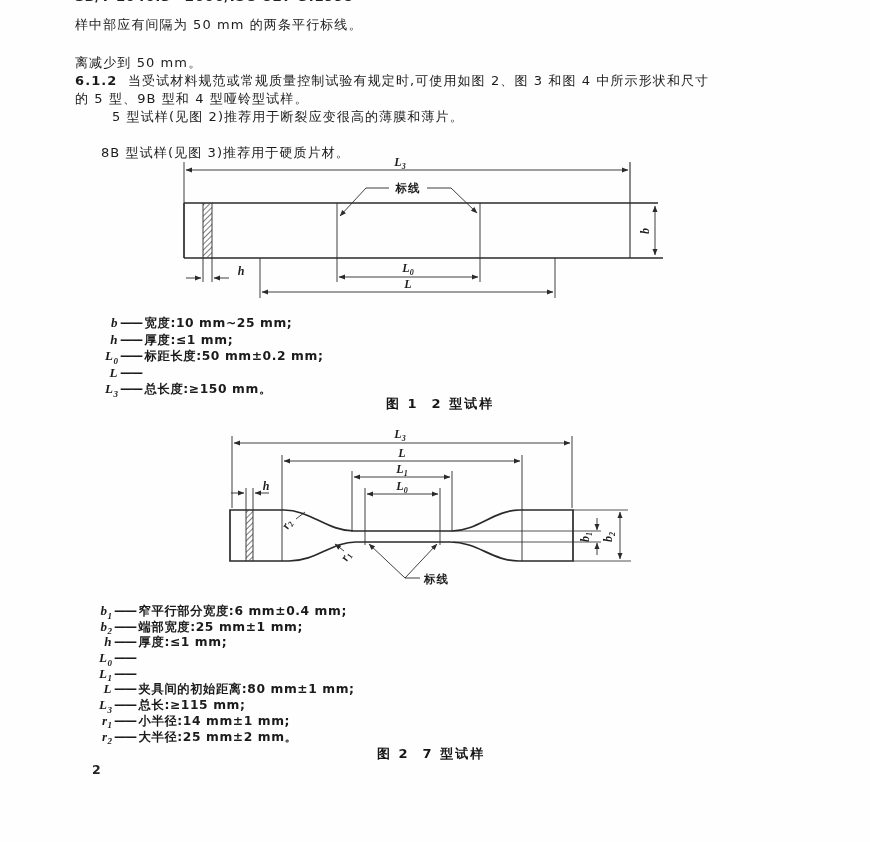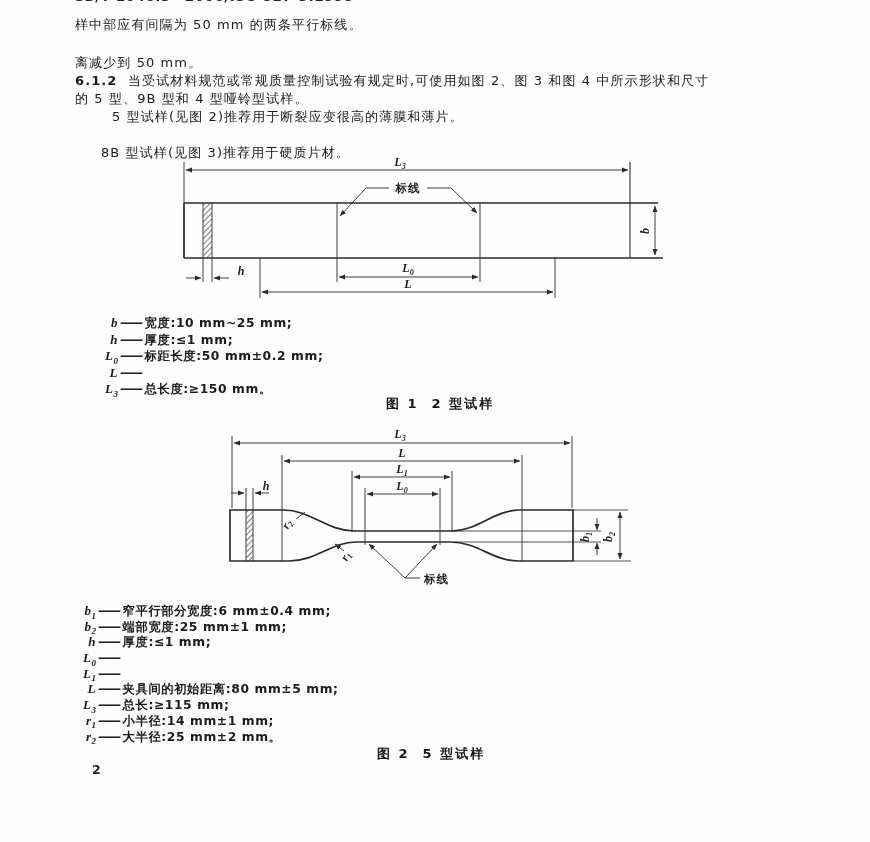--- a/index.html
+++ b/index.html
@@ -169,21 +169,21 @@
     <text class="dimlbl" x="402" y="473" text-anchor="middle"><tspan>L</tspan><tspan class="dimsub" dy="2.5">1</tspan></text>
     <text class="dimlbl" x="402" y="490" text-anchor="middle"><tspan>L</tspan><tspan class="dimsub" dy="2.5">0</tspan></text>
     <text class="dimlbl" x="266" y="490" text-anchor="middle"><tspan>h</tspan></text>
     <text class="dimlbl" transform="translate(290,526) rotate(-62)" text-anchor="middle"><tspan>r</tspan><tspan class="dimsub" dy="2.5">2</tspan></text>
     <text class="dimlbl" transform="translate(349,558) rotate(-62)" text-anchor="middle"><tspan>r</tspan><tspan class="dimsub" dy="2.5">1</tspan></text>
     <text class="cnlbl" x="424" y="583" text-anchor="start">标线</text>
     <text class="dimlbl" transform="translate(589,537) rotate(-90)" text-anchor="middle"><tspan>b</tspan><tspan class="dimsub" dy="2.5">1</tspan></text>
     <text class="dimlbl" transform="translate(612,537) rotate(-90)" text-anchor="middle"><tspan>b</tspan><tspan class="dimsub" dy="2.5">2</tspan></text>
   </svg>
 
-  <div class="legend" style="left:54px;top:603px">
+  <div class="legend" style="left:70px;top:603px">
     <div class="lrow" style="height:15.7px">
         <span class="sym"><i>b</i><sub>1</sub></span>
         <span class="dash">——</span>
         <span class="desc">窄平行部分宽度:6 mm±0.4 mm;</span>
       </div>
     <div class="lrow" style="height:15.7px">
         <span class="sym"><i>b</i><sub>2</sub></span>
         <span class="dash">——</span>
         <span class="desc">端部宽度:25 mm±1 mm;</span>
       </div>
@@ -196,36 +196,36 @@
         <span class="sym"><i>L</i><sub>0</sub></span>
         <span class="dash">——</span>
       </div>
     <div class="lrow" style="height:15.7px">
         <span class="sym"><i>L</i><sub>1</sub></span>
         <span class="dash">——</span>
       </div>
     <div class="lrow" style="height:15.7px">
         <span class="sym"><i>L</i><sub></sub></span>
         <span class="dash">——</span>
-        <span class="desc">夹具间的初始距离:80 mm±5 mm;</span>
+        <span class="desc">夹具间的初始距离:80 mm±1 mm;</span>
       </div>
     <div class="lrow" style="height:15.7px">
         <span class="sym"><i>L</i><sub>3</sub></span>
         <span class="dash">——</span>
         <span class="desc">总长:≥115 mm;</span>
       </div>
     <div class="lrow" style="height:15.7px">
         <span class="sym"><i>r</i><sub>1</sub></span>
         <span class="dash">——</span>
         <span class="desc">小半径:14 mm±1 mm;</span>
       </div>
     <div class="lrow" style="height:15.7px">
         <span class="sym"><i>r</i><sub>2</sub></span>
         <span class="dash">——</span>
         <span class="desc">大半径:25 mm±2 mm。</span>
       </div>
   </div>
 
-  <div class="caption" style="left:377px;top:745px">图 2  5 型试样</div>
+  <div class="caption" style="left:377px;top:745px">图 2  7 型试样</div>
 
   <div class="pagenum" style="left:92px;top:762px">2</div>
 
 </div>
 
 </body></html>

